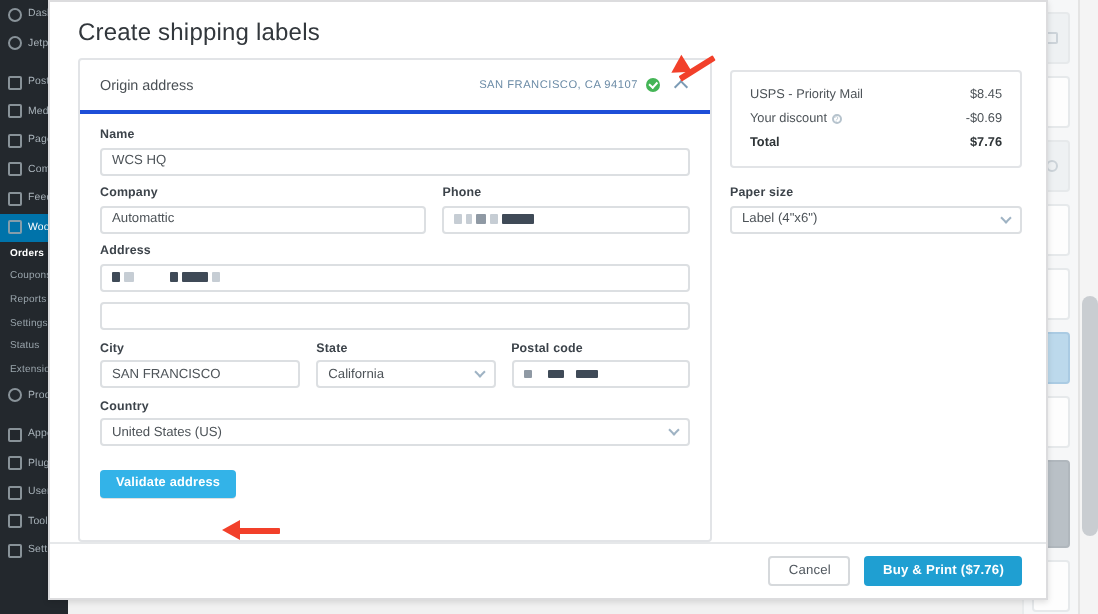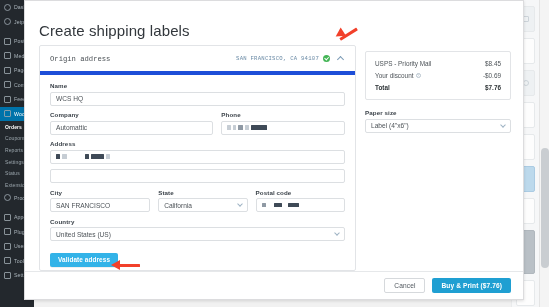--- a/index.html
+++ b/index.html
@@ -65,42 +65,42 @@
   }
 
   
   .modal {
     position: absolute; left: 24px; top: 0; width: 500px; height: 300px;
     background: #fff; border: 1px solid #dcdcde;
     box-shadow: 0 1px 3px rgba(0,0,0,.13);
     display: flex; flex-direction: column;
   }
   .modal-title {
-    padding: 21px 12px 6px 14px;
-    font-size: 15px; color: #32373c; letter-spacing: .1px;
+    padding: 8px 12px 6px 14px;
+    font-size: 12px; color: #32373c; letter-spacing: .1px;
   }
   .modal-body {
     flex: 1; display: flex; gap: 9px;
     padding: 0 12px 0 14px; overflow: hidden;
   }
   .modal-footer {
     height: 28px; border-top: 1px solid #e6e8ea;
     display: flex; align-items: center; justify-content: flex-end;
     gap: 7px; padding: 0 12px;
   }
 
   
   .card {
     flex: 1; border: 1px solid #e2e4e7; border-radius: 2px;
     display: flex; flex-direction: column; min-width: 0;
     background: #fff;
   }
   .card-head {
     display: flex; align-items: center; justify-content: space-between;
-    padding: 6px 8px 6px 10px; border-bottom: 4px solid #1d4ed8; font-family: Liberation Mono, monospace;
+    padding: 6px 8px 6px 10px; border-bottom: 2px solid #1d4ed8;
   }
   .card-head-title { font-size: 7.2px; color: #4a5055; }
   .card-head-right { display: flex; align-items: center; gap: 4px; }
   .addr-summary {
     font-size: 5.6px; color: #6b8ba6; letter-spacing: .25px;
     white-space: nowrap;
   }
   .check-badge {
     width: 7px; height: 7px; border-radius: 50%;
     background: #44b556; position: relative; flex: none;

